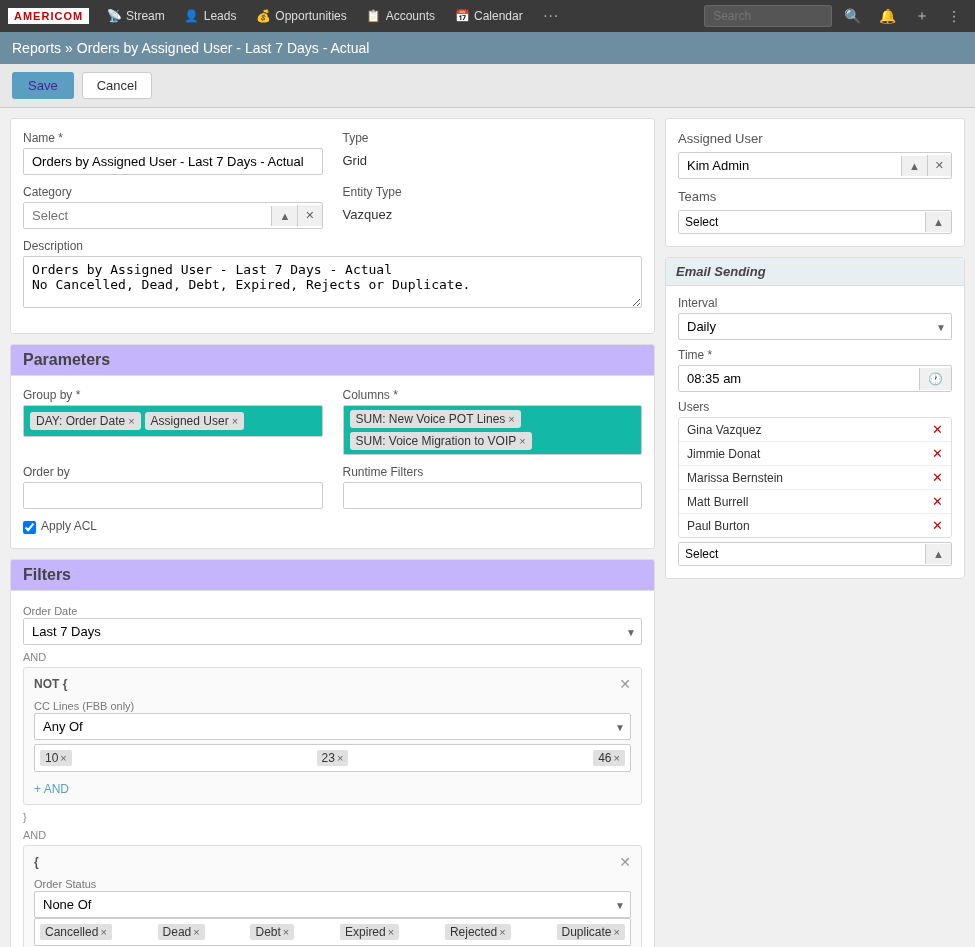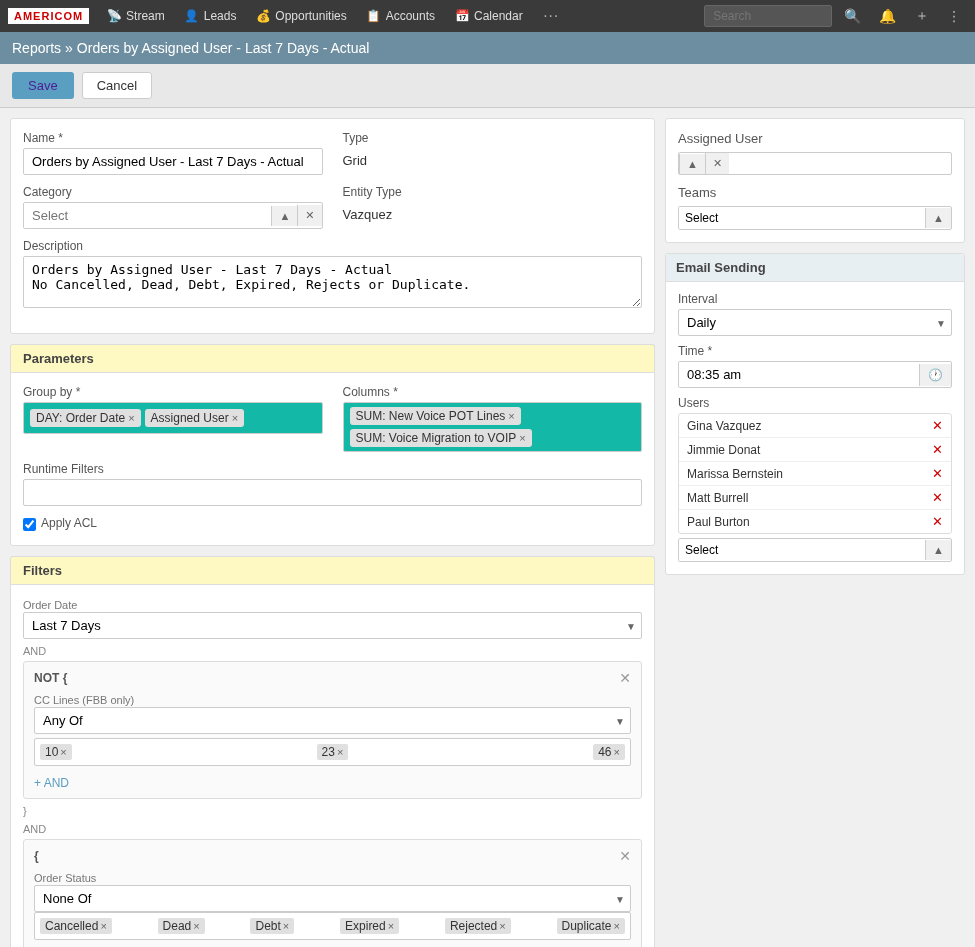--- a/index.html
+++ b/index.html
@@ -230,23 +230,23 @@
       border: none;
       border-left: 1px solid #ccc;
       padding: 4px 7px;
       cursor: pointer;
       color: #666;
       font-size: 11px;
     }
 
     
     .section-header {
-      background: #fef9c3;
+      background: #c4b5fd;
       padding: 6px 12px;
-      font-size: 13px;
+      font-size: 16px;
       font-weight: bold;
       color: #444;
       border: 1px solid #ddd;
       border-bottom: none;
       border-radius: 3px 3px 0 0;
     }
     .section-body {
       background: #fff;
       border: 1px solid #ddd;
       border-radius: 0 0 3px 3px;
@@ -369,20 +369,21 @@
     
     .email-section-header {
       background: #e8eff2;
       padding: 6px 10px;
       font-size: 13px;
       font-weight: bold;
       color: #444;
       border-bottom: 1px solid #ddd;
       margin: -12px -12px 10px -12px;
       border-radius: 3px 3px 0 0;
+      font-style: italic;
     }
 
     
     .user-item {
       display: flex;
       justify-content: space-between;
       align-items: center;
       padding: 4px 8px;
       border-bottom: 1px solid #eee;
       font-size: 12px;
@@ -591,20 +592,24 @@
               </span>
               <span class="token">
                 <span>SUM: Voice Migration to VOIP</span>
                 <span class="token-x">×</span>
               </span>
             </div>
           </div>
         </div>
         <div class="form-row">
           <div class="form-col">
+            <label class="form-label">Order by</label>
+            <input class="form-input" type="text" style="">
+          </div>
+          <div class="form-col">
             <label class="form-label">Runtime Filters</label>
             <input class="form-input" type="text" style="">
           </div>
         </div>
         <div class="checkbox-wrap">
           <input type="checkbox" checked="" style="">
           <label class="form-label">Apply ACL</label>
         </div>
       </div>
     </div>
@@ -696,20 +701,21 @@
       </div>
     </div>
 
   </div>
 
   <div class="right-panel">
 
     <div class="right-card">
       <div class="right-section-title">Assigned User</div>
       <div class="assigned-input-wrap">
+        <input type="text" value="Kim Admin" style="">
         <button class="assigned-btn">▲</button>
         <button class="assigned-btn">✕</button>
       </div>
 
       <div style="margin-top: 10px;">
         <div class="right-section-title">Teams</div>
         <div class="select-up-wrap">
           <select>
             <option value="">Select</option>
           </select>

